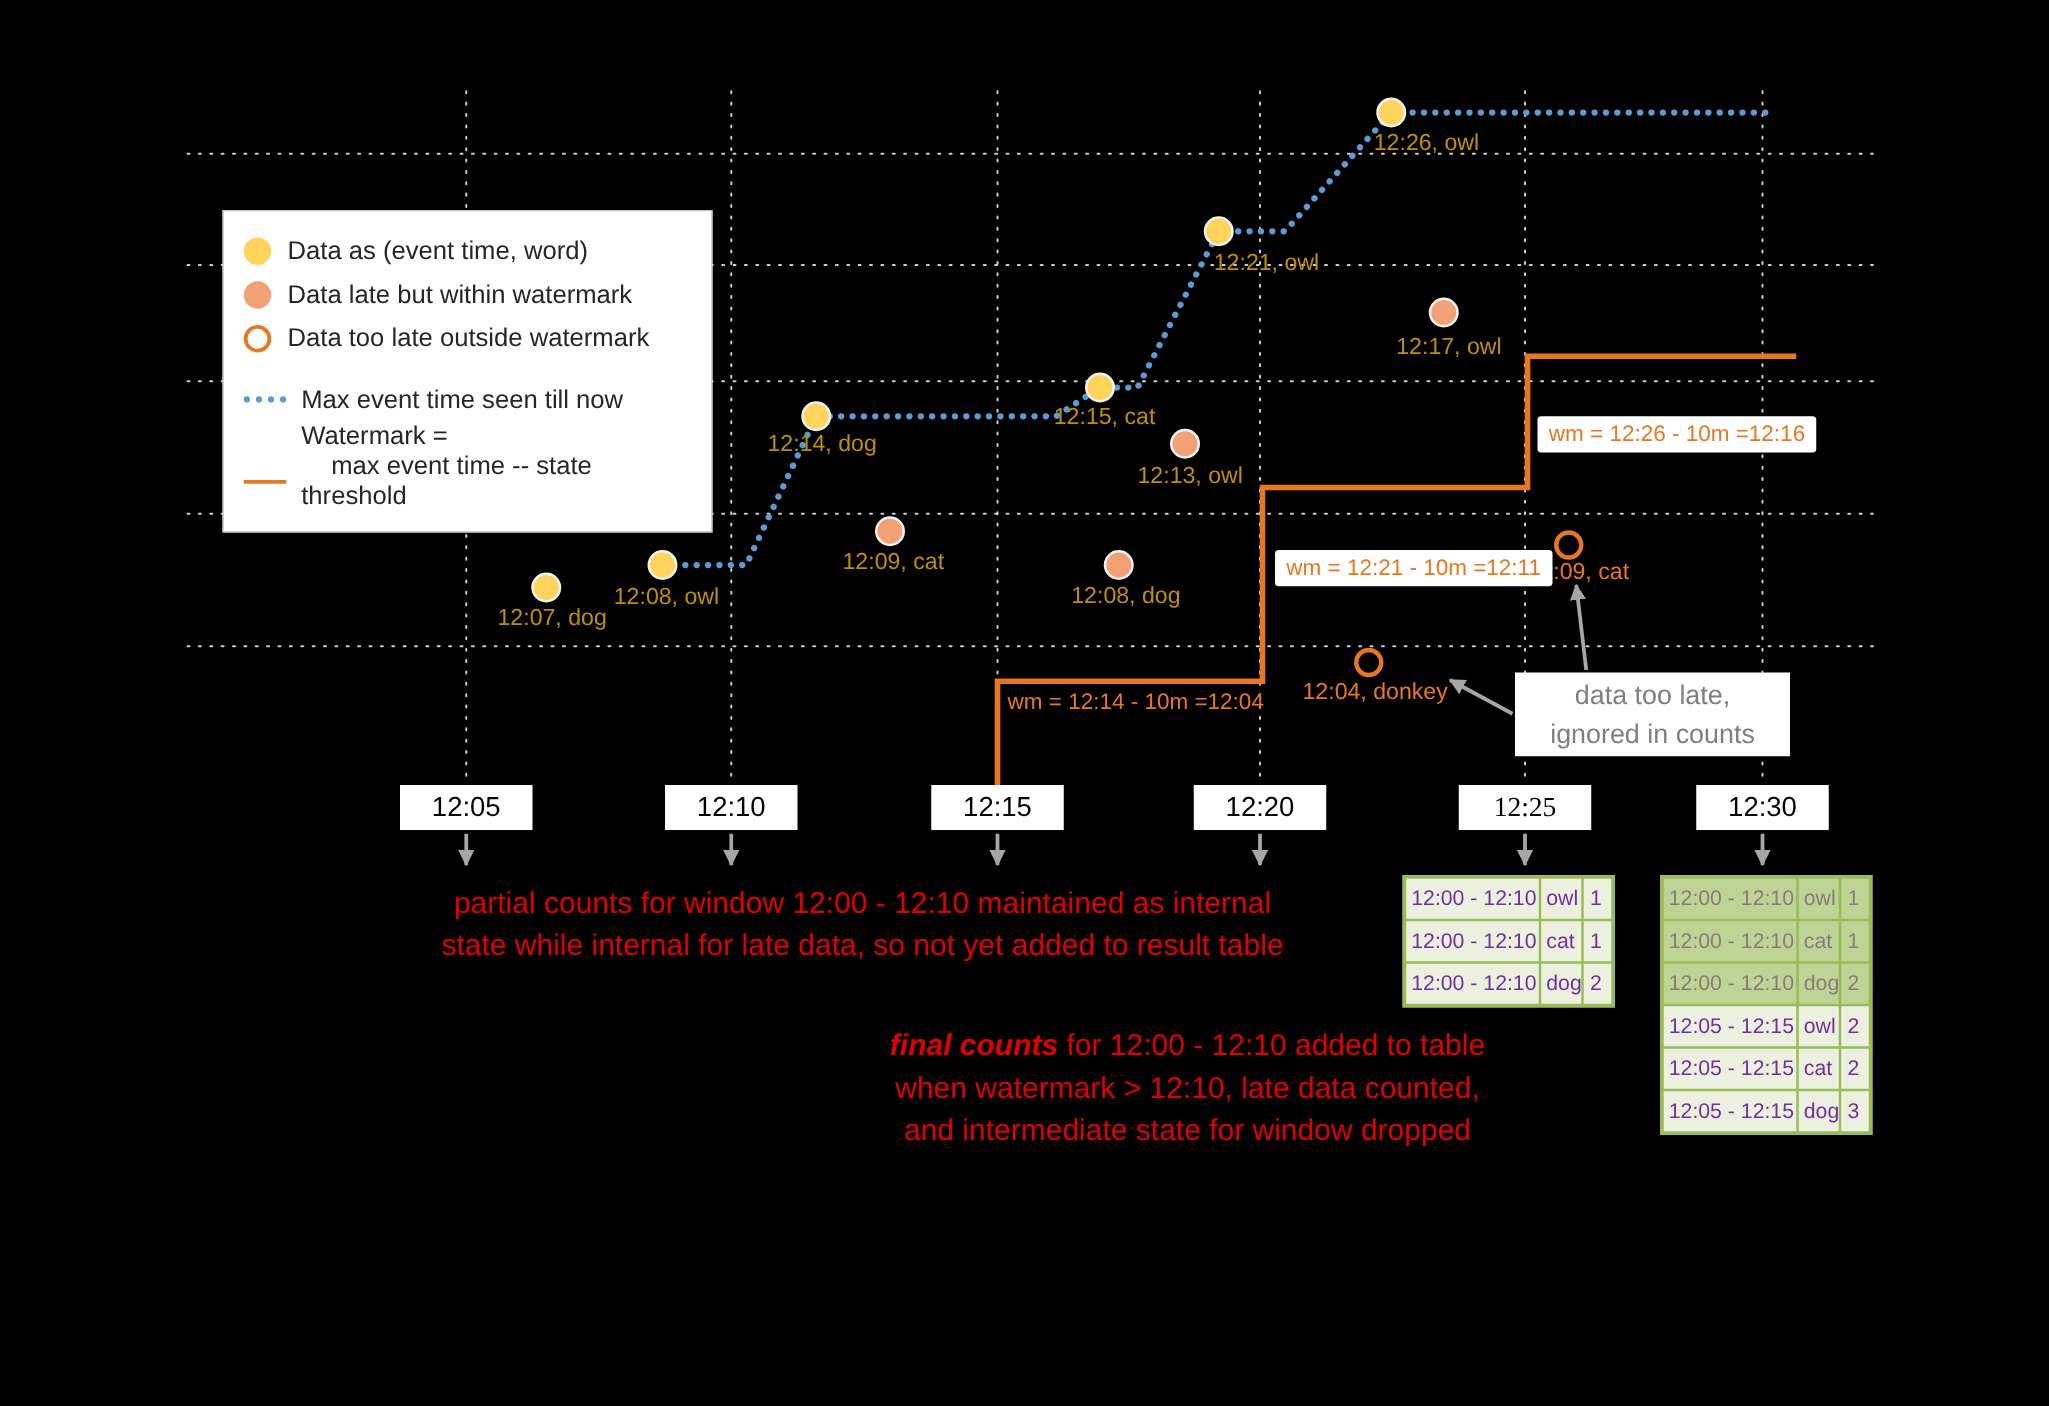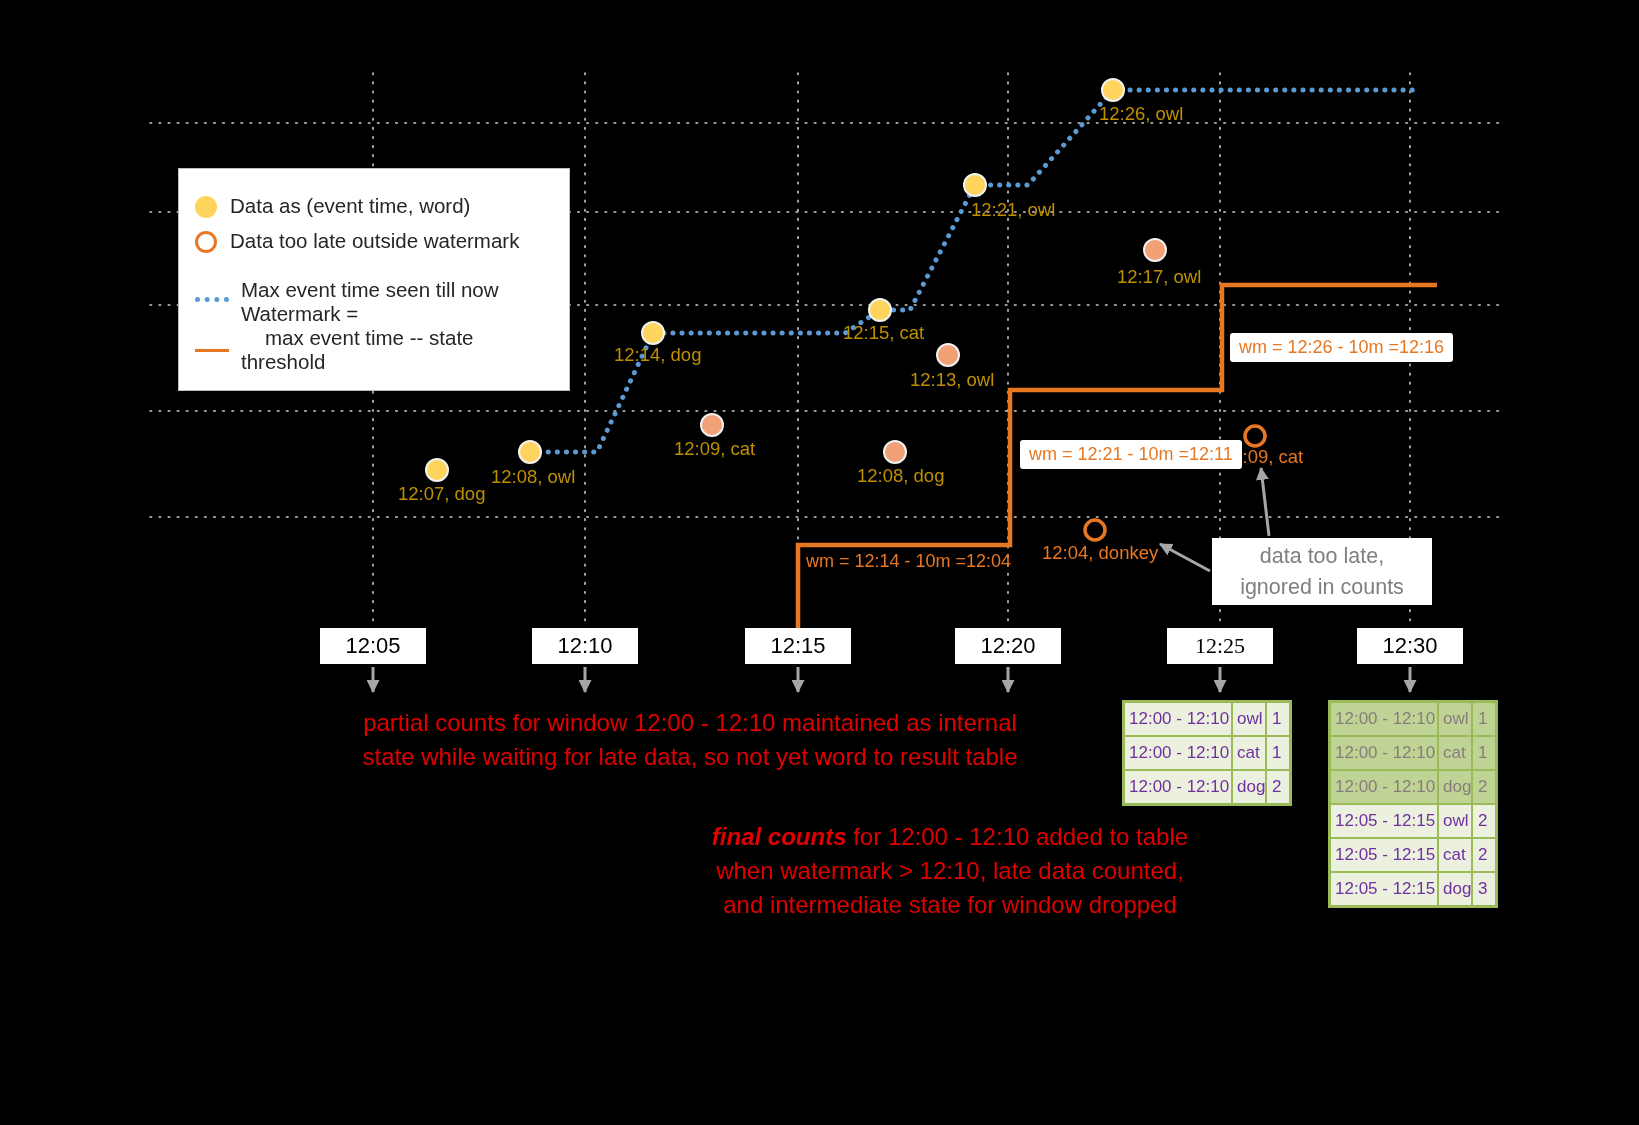--- a/index.html
+++ b/index.html
@@ -20,21 +20,21 @@
   .pt-label { position:absolute; font-size:18.5px; color:var(--point-label,#BF9000); white-space:nowrap; }
   .pt-label.toolate { color:var(--too-late-label,#E87722); }
   .wm-label { position:absolute; font-size:18px; color:var(--watermark-line,#E87722); white-space:nowrap; }
   .wm-label.boxed { background:#fff; padding:4px 9px; border-radius:3px;margin-top:36px; }
 
   .tick-box { position:absolute; transform:translateX(-50%); width:106px; height:36px; background:#fff;
               color:#000; font-size:22px; line-height:36px; text-align:center; }
 
   .legend { position:absolute; left:178px; top:168px; width:392px; background:#fff;
             border:1px solid #bfbfbf; padding:14px 14px 16px 16px; }
-  .lg-row { display:flex; align-items:flex-end; min-height:35px; font-size:20.5px; color:#262626; }
+  .lg-row { display:flex; align-items:center; min-height:35px; font-size:20.5px; color:#262626; }
   .lg-row.lg-gap { margin-top:14px; }
   .sw-dot { width:22px; height:22px; border-radius:50%; margin-right:13px; flex:0 0 auto; }
   .sw-dot.yellow { background:var(--on-time-fill,#FFD45C); }
   .sw-dot.salmon { background:var(--late-fill,#F2A176); }
   .sw-dot.open   { background:#fff; border:3px solid var(--watermark-line,#E87722); }
   .sw-line { width:34px; margin-right:12px; flex:0 0 auto; }
   .sw-line.blue   { border-top:5px dotted var(--max-event-line,#5B9BD5); }
   .sw-line.orange { border-top:3px solid var(--watermark-line,#E87722); align-self:center; }
   .lg-multi { display:flex; align-items:flex-start; }
   .lg-multi .sw-line { margin-top:24px; }
@@ -102,39 +102,43 @@
       <line x1="1210" y1="571" x2="1160" y2="544" class="arrowline" marker-end="url(#ah)"></line>
       <line x1="1269" y1="536" x2="1261" y2="468" class="arrowline" marker-end="url(#ah)"></line>
     </svg>
 
   <div class="legend">
     <div class="lg-row">
       <span class="sw-dot yellow"></span>
       <span>Data as (event time, word)</span>
     </div>
     <div class="lg-row">
+      <span class="sw-dot salmon"></span>
+      <span>Data late but within watermark</span>
+    </div>
+    <div class="lg-row">
       <span class="sw-dot open"></span>
       <span>Data too late outside watermark</span>
     </div>
     <div class="lg-row lg-gap">
       <span class="sw-line blue"></span>
       <span>Max event time seen till now</span>
     </div>
     <div class="lg-row lg-multi">
       <span class="sw-line orange"></span>
       <span>
         <span>Watermark =</span><br>
         <span class="lg-indent">max event time -- state threshold</span>
       </span>
     </div>
   </div>
 
   <div class="note note-partial">
     <div>partial counts for window 12:00 - 12:10 maintained as internal</div>
-    <div>state while waiting for late data, so not yet word  to result table</div>
+    <div>state while internal for late data, so not yet added  to result table</div>
   </div>
 
   <div class="note note-final">
     <div><span class="emph">final counts</span><span> for 12:00 - 12:10 added to table</span></div>
     <div>when watermark &gt; 12:10, late data counted,</div>
     <div>and intermediate state for window dropped</div>
   </div>
 
   <div class="callout">
     <div>data too late,</div>

